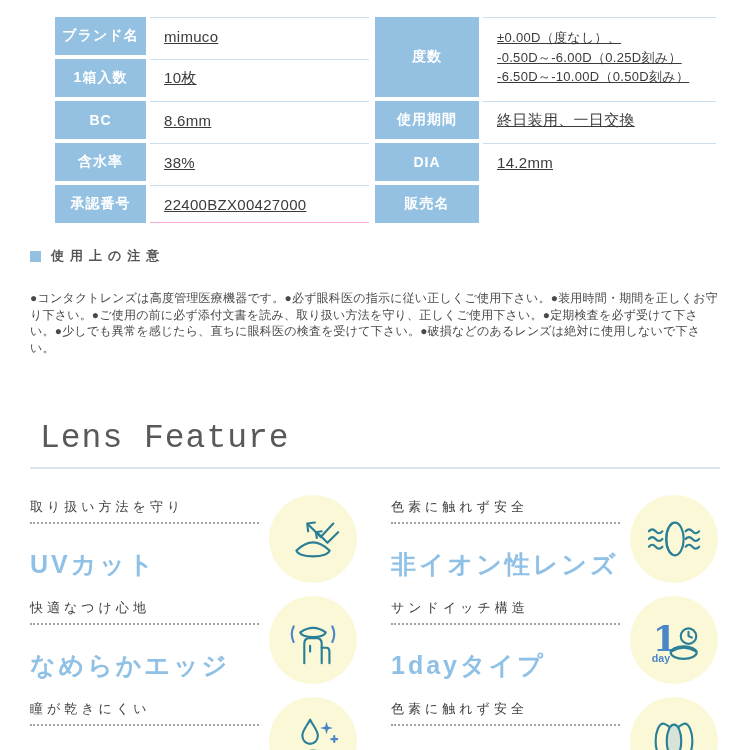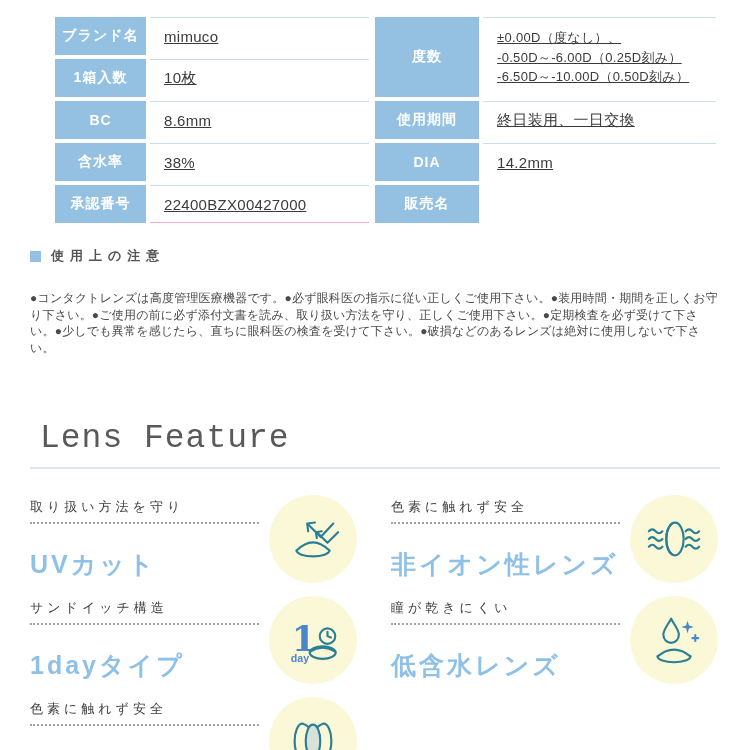--- a/index.html
+++ b/index.html
@@ -145,20 +145,37 @@
           <path d="M4 22 q3.5 -4 7 0 t7 0"></path>
           <path d="M4 30 q3.5 -4 7 0 t7 0"></path>
           <path d="M4 38 q3.5 -4 7 0 t7 0"></path>
           <path d="M42 22 q3.5 -4 7 0 t7 0"></path>
           <path d="M42 30 q3.5 -4 7 0 t7 0"></path>
           <path d="M42 38 q3.5 -4 7 0 t7 0"></path>
         </svg>
       </div>
     </div>
 
+    <div class="feature-item">
+      <div class="feature-text">
+        <div class="feature-subtitle">快適なつけ心地</div>
+        <div class="feature-name">なめらかエッジ</div>
+      </div>
+      <div class="feature-icon">
+        <svg viewBox="0 0 60 60" width="58" height="58" fill="none" stroke="#2a7f96" stroke-width="2.2" stroke-linecap="round" stroke-linejoin="round">
+          <path d="M17 22 Q30 13 43 22"></path>
+          <path d="M17 22 A13 5 0 0 0 43 22"></path>
+          <path d="M21 54 L21 34 Q21 28 26 28 L34 28 Q39 28 39 34 L39 54"></path>
+          <path d="M39 38 L44 38 Q47 38 47 42 L47 54"></path>
+          <path d="M27 36 L27 42"></path>
+          <path d="M10 16 Q6 24 10 32" stroke="#4a86c8"></path>
+          <path d="M50 16 Q54 24 50 32" stroke="#4a86c8"></path>
+        </svg>
+      </div>
+    </div>
 
     <div class="feature-item">
       <div class="feature-text">
         <div class="feature-subtitle">サンドイッチ構造</div>
         <div class="feature-name">1dayタイプ</div>
       </div>
       <div class="feature-icon">
         <svg viewBox="0 0 60 60" width="58" height="58" fill="none" stroke="#2a7f96" stroke-width="2.2" stroke-linecap="round" stroke-linejoin="round">
           <text x="8" y="41" font-size="36" font-weight="bold" fill="#4a86c8" stroke="none" font-family="'DejaVu Serif',serif">1</text>
           <text x="7" y="53" font-size="11" font-weight="bold" fill="#4a86c8" stroke="none">day</text>

